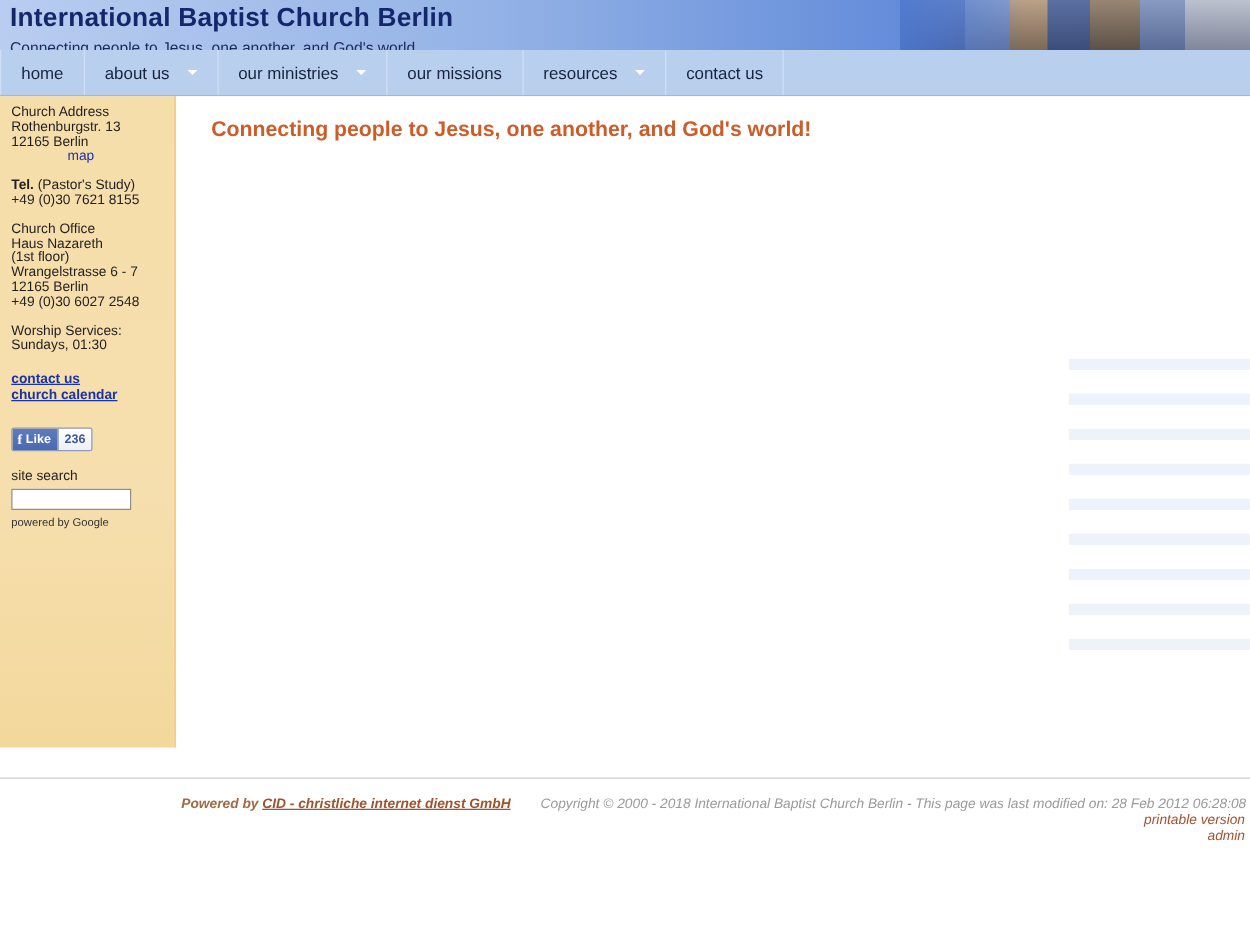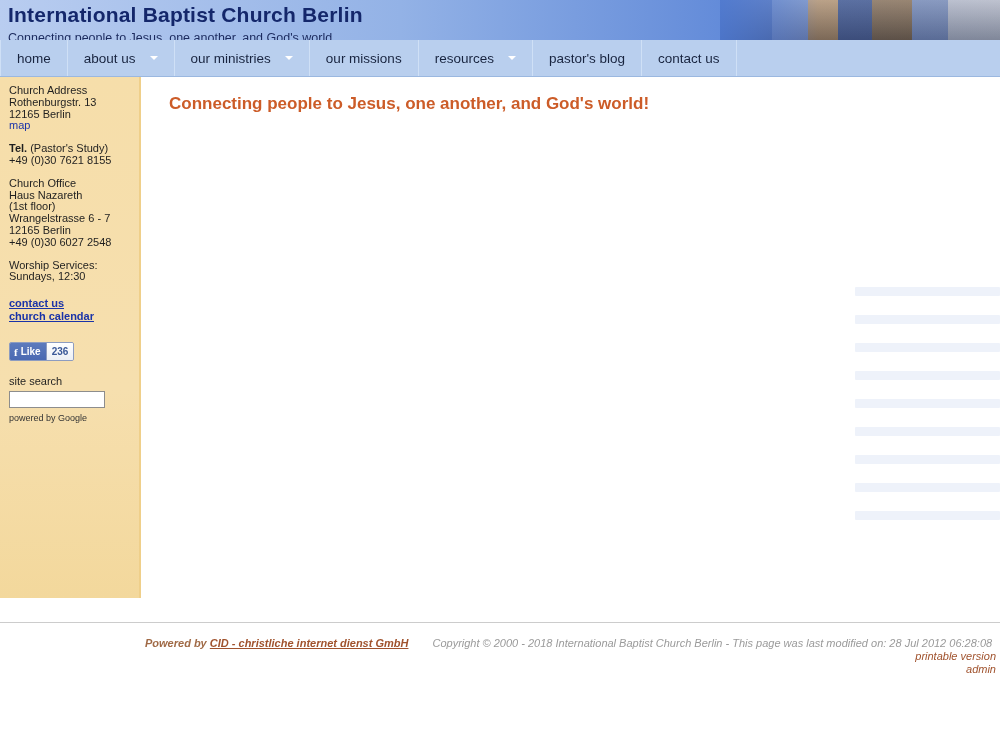--- a/index.html
+++ b/index.html
@@ -107,20 +107,21 @@
     font-size: 11px;
     color: #1f1f1f;
     line-height: 11.8px;
     margin-bottom: 11px;
   }
   .sb-block div { line-height: 11.8px; }
   .sb-link {
     color: #1a33a8;
     cursor: pointer;
     display: block;
+    margin-left: 45px;
   }
   .sb-bold { font-weight: bold; }
   .sb-links {
     margin-top: 14px;
     margin-bottom: 14px;
     font-size: 11px;
   }
   .sb-links a {
     color: #1a33a8;
     font-weight: bold;
@@ -291,23 +292,20 @@
     <span class="caret"></span>
   </div>
   <div class="nav-item">
     <span>our missions</span>
   </div>
   <div class="nav-item">
     <span>resources</span>
     <span class="caret"></span>
   </div>
   <div class="nav-item">
-    <span>pastor's blog</span>
-  </div>
-  <div class="nav-item">
     <span>contact us</span>
   </div>
   <div class="nav-spacer"></div>
 </div>
 
 <div class="content">
 
   <div class="sidebar">
     <div class="sidebar-inner">
 
@@ -330,21 +328,21 @@
         <div>Church Office</div>
         <div>Haus Nazareth</div>
         <div>(1st floor)</div>
         <div>Wrangelstrasse 6 - 7</div>
         <div>12165 Berlin</div>
         <div>+49 (0)30 6027 2548</div>
       </div>
 
       <div class="sb-block">
         <div>Worship Services:</div>
-        <div>Sundays, 12:30</div>
+        <div>Sundays, 01:30</div>
       </div>
 
       <div class="sb-links">
         <a>contact us</a>
         <a>church calendar</a>
       </div>
 
       <div class="fb-like">
         <span class="fb-btn">
           <span class="fb-f">f</span>
@@ -378,19 +376,19 @@
     </div>
   </div>
 </div>
 
 <div class="footer-wrap">
   <div class="footer-row">
     <div class="footer-powered">
       <span>Powered by</span>
       <a>CID - christliche internet dienst GmbH</a>
     </div>
-    <div class="footer-copy">Copyright © 2000 - 2018 International Baptist Church Berlin - This page was last modified on: 28 Jul 2012 06:28:08</div>
+    <div class="footer-copy">Copyright © 2000 - 2018 International Baptist Church Berlin - This page was last modified on: 28 Feb 2012 06:28:08</div>
   </div>
   <div class="footer-links">
     <a>printable version</a>
     <a>admin</a>
   </div>
 </div>
 
 </body></html>

